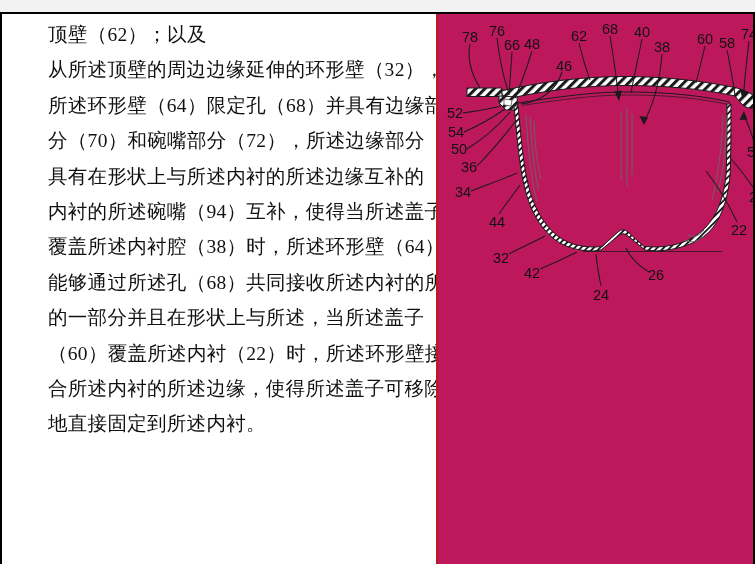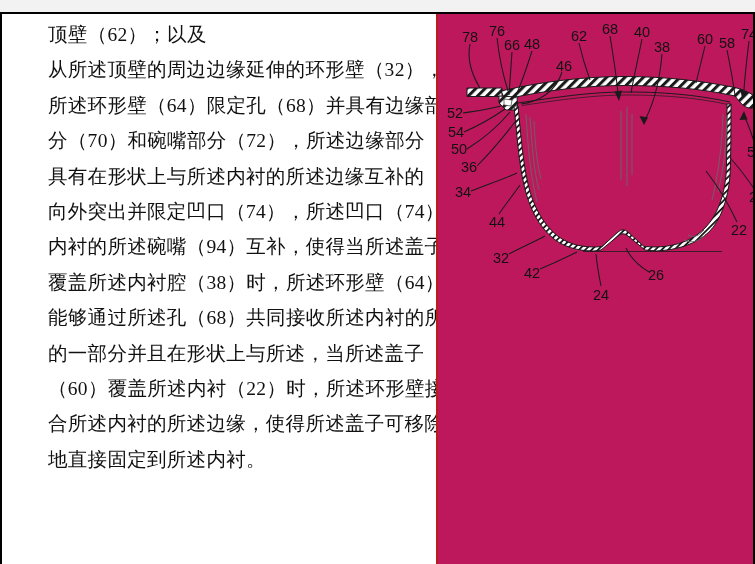--- a/index.html
+++ b/index.html
@@ -49,21 +49,20 @@
 <body>
 
 <div class="page">
 
   <div class="text-col">
     <div class="tline">顶壁（62）；以及</div>
     <div class="tline">从所述顶壁的周边边缘延伸的环形壁（32），</div>
     <div class="tline">所述环形壁（64）限定孔（68）并具有边缘部</div>
     <div class="tline">分（70）和碗嘴部分（72），所述边缘部分（70）</div>
     <div class="tline">具有在形状上与所述内衬的所述边缘互补的</div>
-    <div class="tline">向外突出并限定凹口（74），所述凹口（74）</div>
     <div class="tline">内衬的所述碗嘴（94）互补，使得当所述盖子</div>
     <div class="tline">覆盖所述内衬腔（38）时，所述环形壁（64）</div>
     <div class="tline">能够通过所述孔（68）共同接收所述内衬的所</div>
     <div class="tline">的一部分并且在形状上与所述，当所述盖子</div>
     <div class="tline">（60）覆盖所述内衬（22）时，所述环形壁接</div>
     <div class="tline">合所述内衬的所述边缘，使得所述盖子可移除</div>
     <div class="tline">地直接固定到所述内衬。</div>
   </div>
 
   <div class="fig-col">

